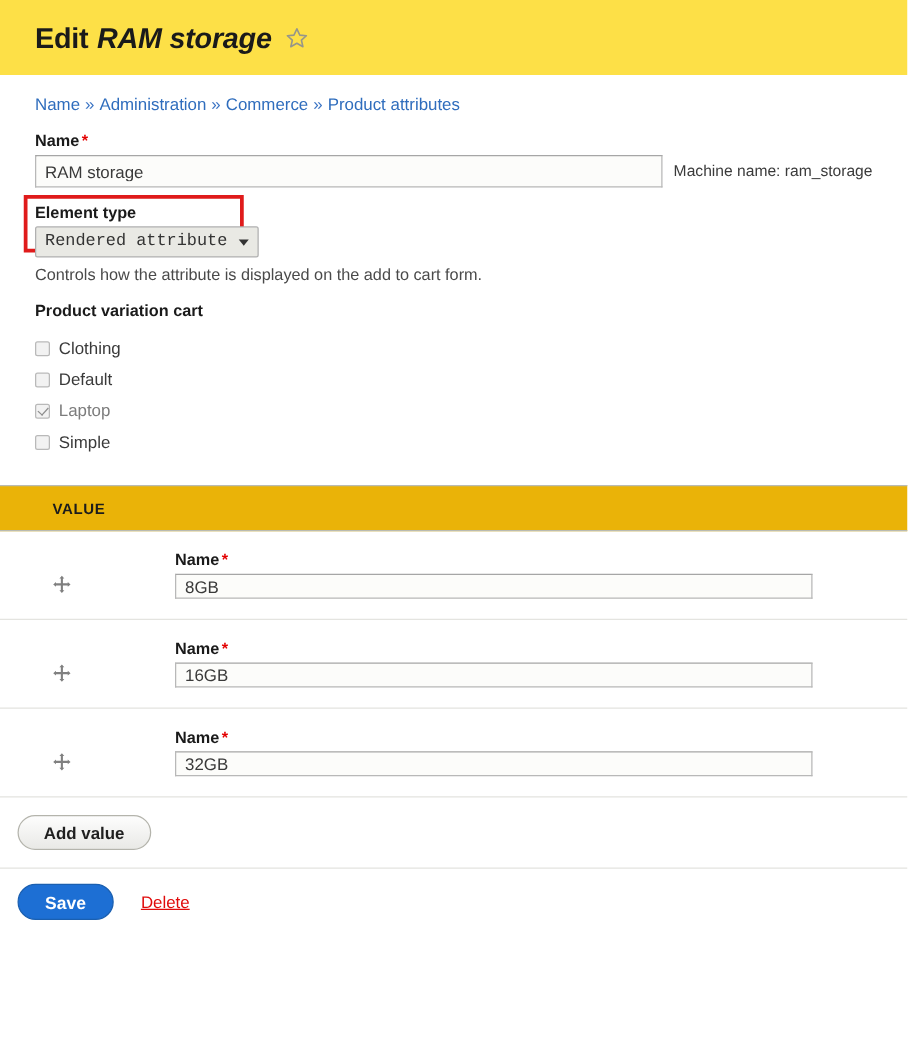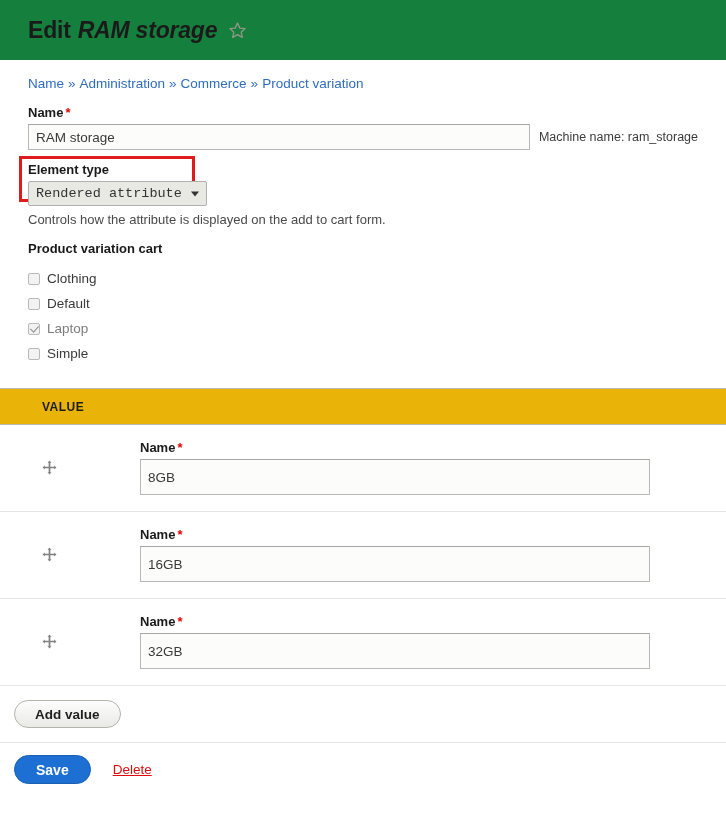--- a/index.html
+++ b/index.html
@@ -11,21 +11,21 @@
     height: 832px;
     background: #ffffff;
     font-family: "Liberation Sans", sans-serif;
     font-size: 13px;
     color: #2b2b2b;
     overflow: hidden;
   }
 
   
   .page-header {
-    background: #15803d;
+    background: #fde047;
     height: 60px;
     padding: 0 28px;
     display: flex;
     align-items: center;
   }
   .page-title {
     font-size: 23px;
     font-weight: bold;
     color: #1a1a1a;
     letter-spacing: -0.2px;
@@ -199,21 +199,21 @@
     align-items: center;
     justify-content: flex-start;
     padding-left: 42px;
     padding-top: 20px;
   }
   .drag-handle { cursor: move; display: block; }
   .value-fields { flex: 1; }
   .value-fields .form-label { margin: 0 0 4px 0; }
   input.value-input {
     width: 510px;
-    height: 36px;
+    height: 20px;
   }
 
   
   .actions-row {
     padding: 14px 0 0 14px;
     display: flex;
     gap: 12px;
     align-items: center;
   }
   .btn {
@@ -266,21 +266,21 @@
     <span class="title-entity">RAM storage</span>
     <span class="star-icon">
       <svg width="19" height="19" viewBox="0 0 24 24" fill="none" stroke="#96968a" stroke-width="1.6" stroke-linejoin="round">
         <polygon points="12,2.6 14.95,9.0 21.6,9.6 16.6,14.1 18.1,20.7 12,17.2 5.9,20.7 7.4,14.1 2.4,9.6 9.05,9.0"></polygon>
       </svg>
     </span>
   </div>
 </div>
 
 <div class="breadcrumb">
-  <a href="#">Name</a><span class="sep">»</span><a href="#">Administration</a><span class="sep">»</span><a href="#">Commerce</a><span class="sep">»</span><a href="#">Product variation</a>
+  <a href="#">Name</a><span class="sep">»</span><a href="#">Administration</a><span class="sep">»</span><a href="#">Commerce</a><span class="sep">»</span><a href="#">Product attributes</a>
 </div>
 
 <div class="form-body">
 
   
   <label class="form-label">
     <span>Name</span><span class="req">*</span>
   </label>
   <div class="name-row">
     <input id="name-field" class="text-field" type="text" value="RAM storage" style="">

